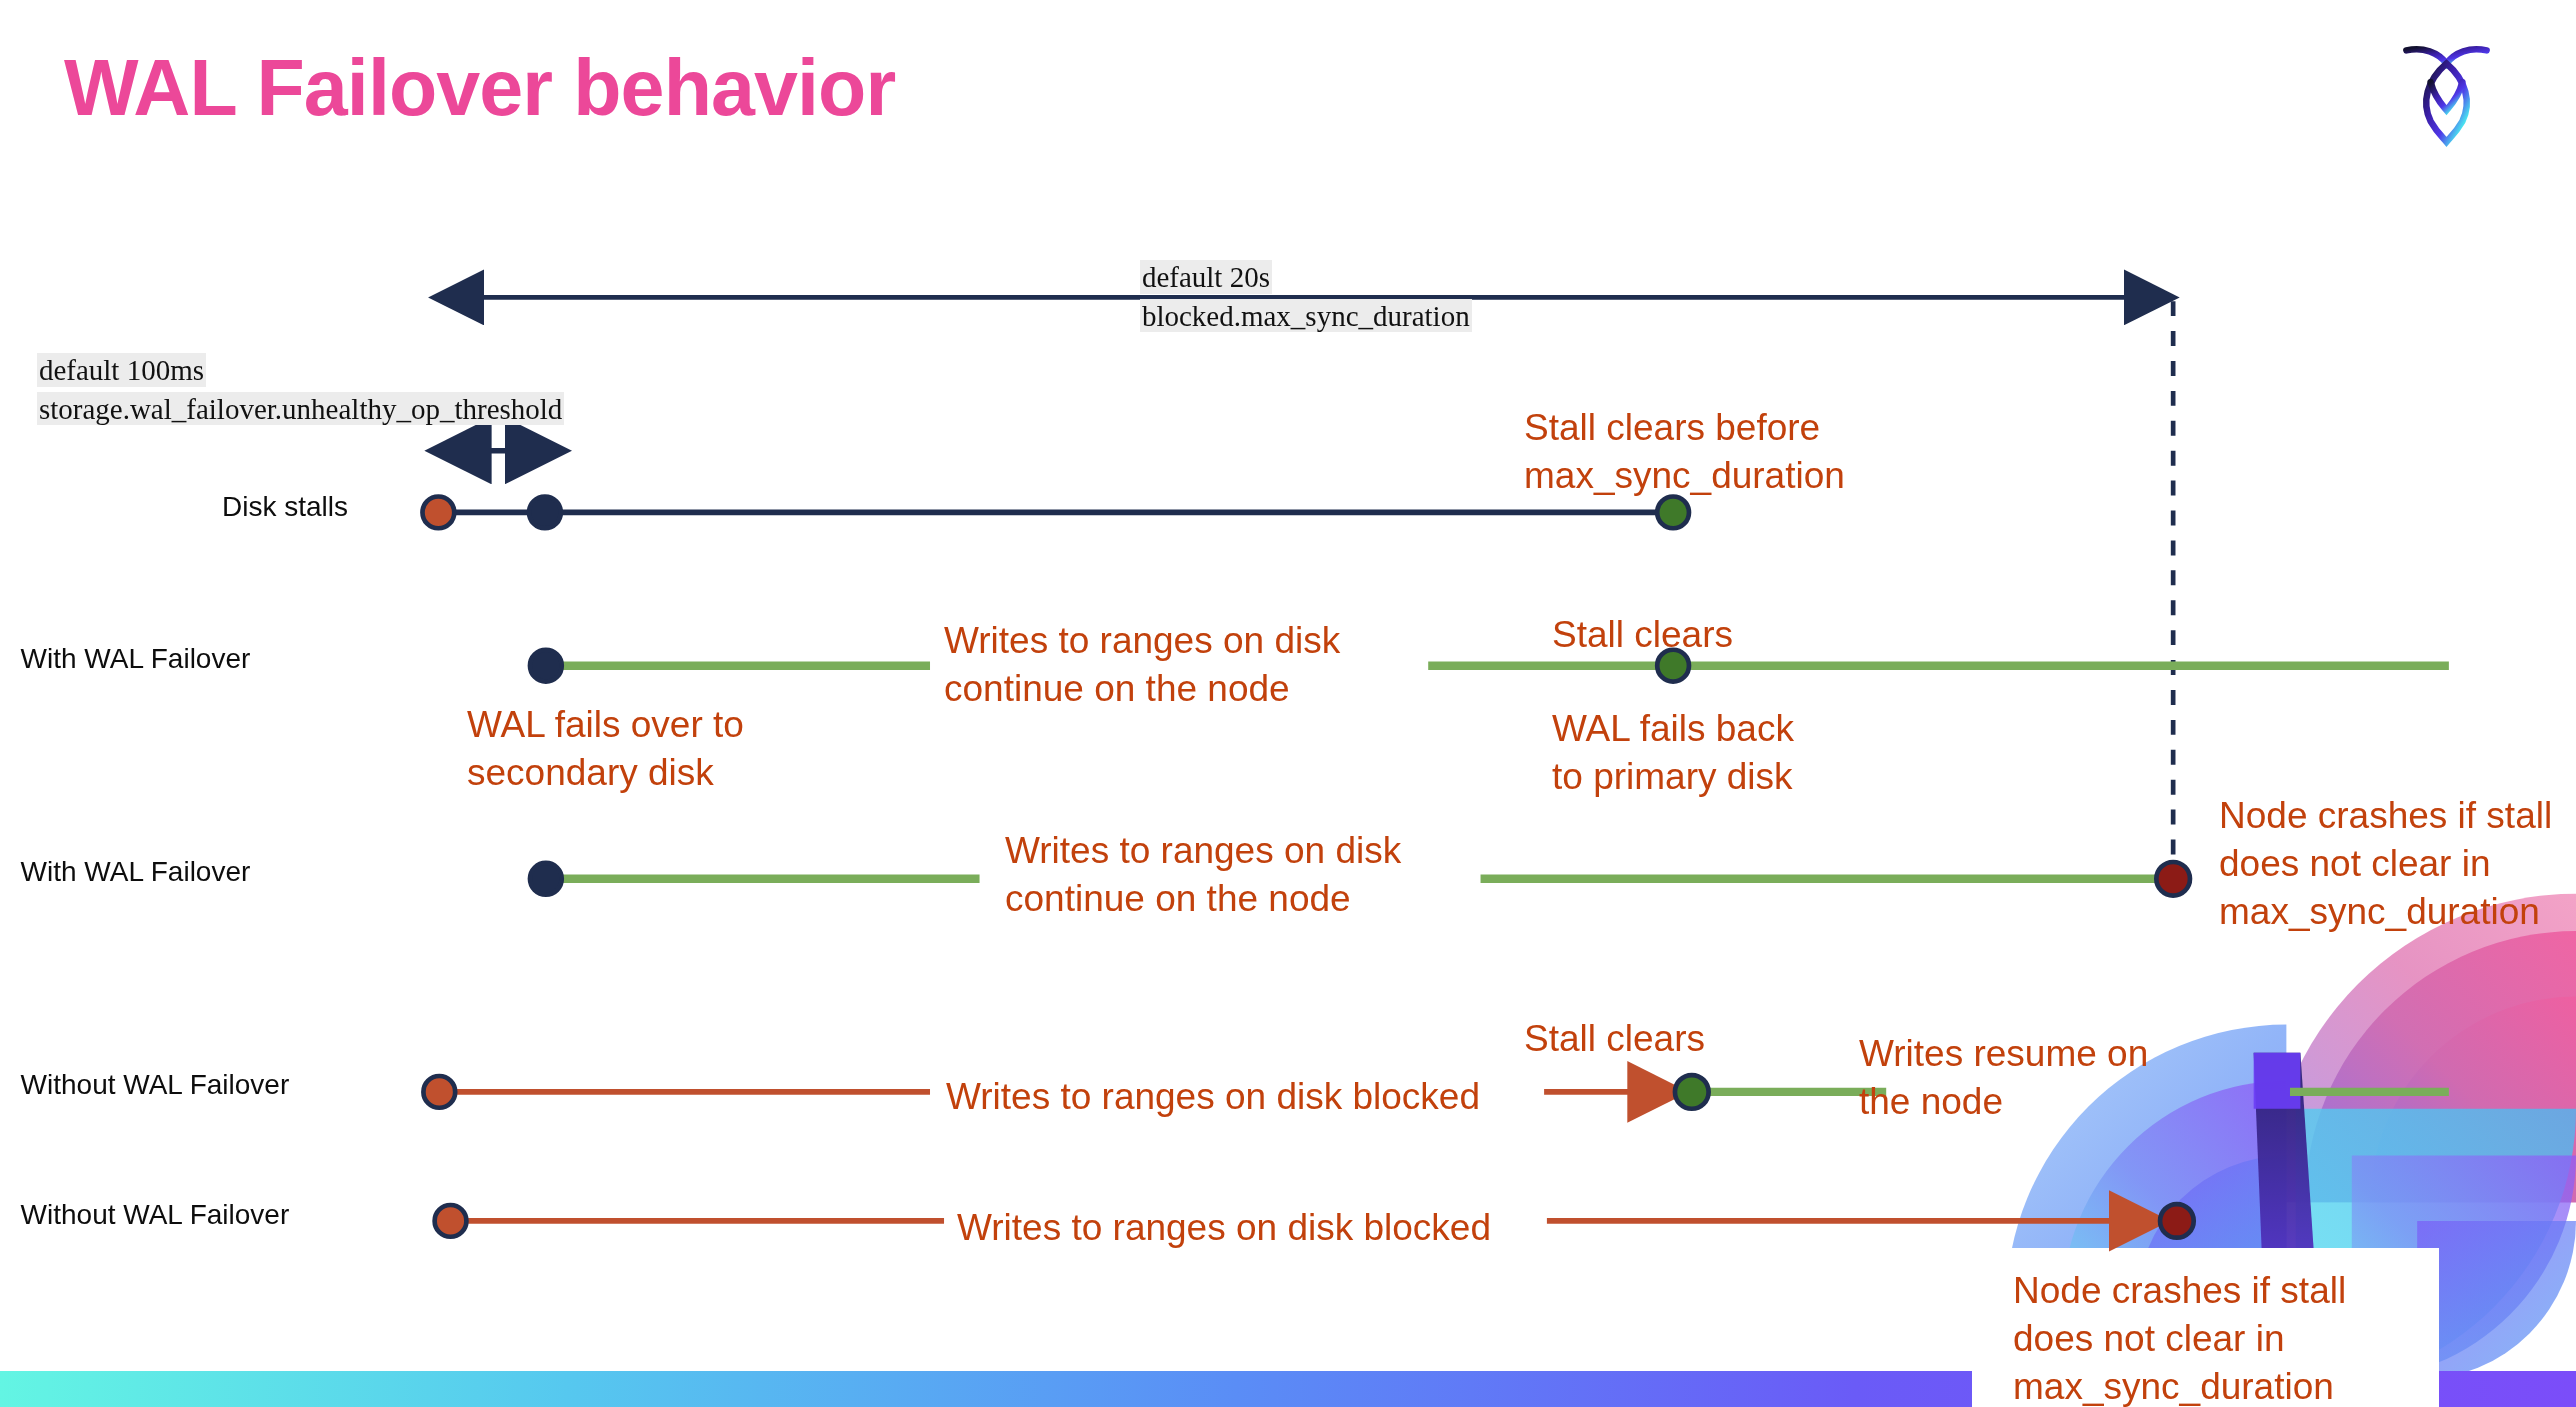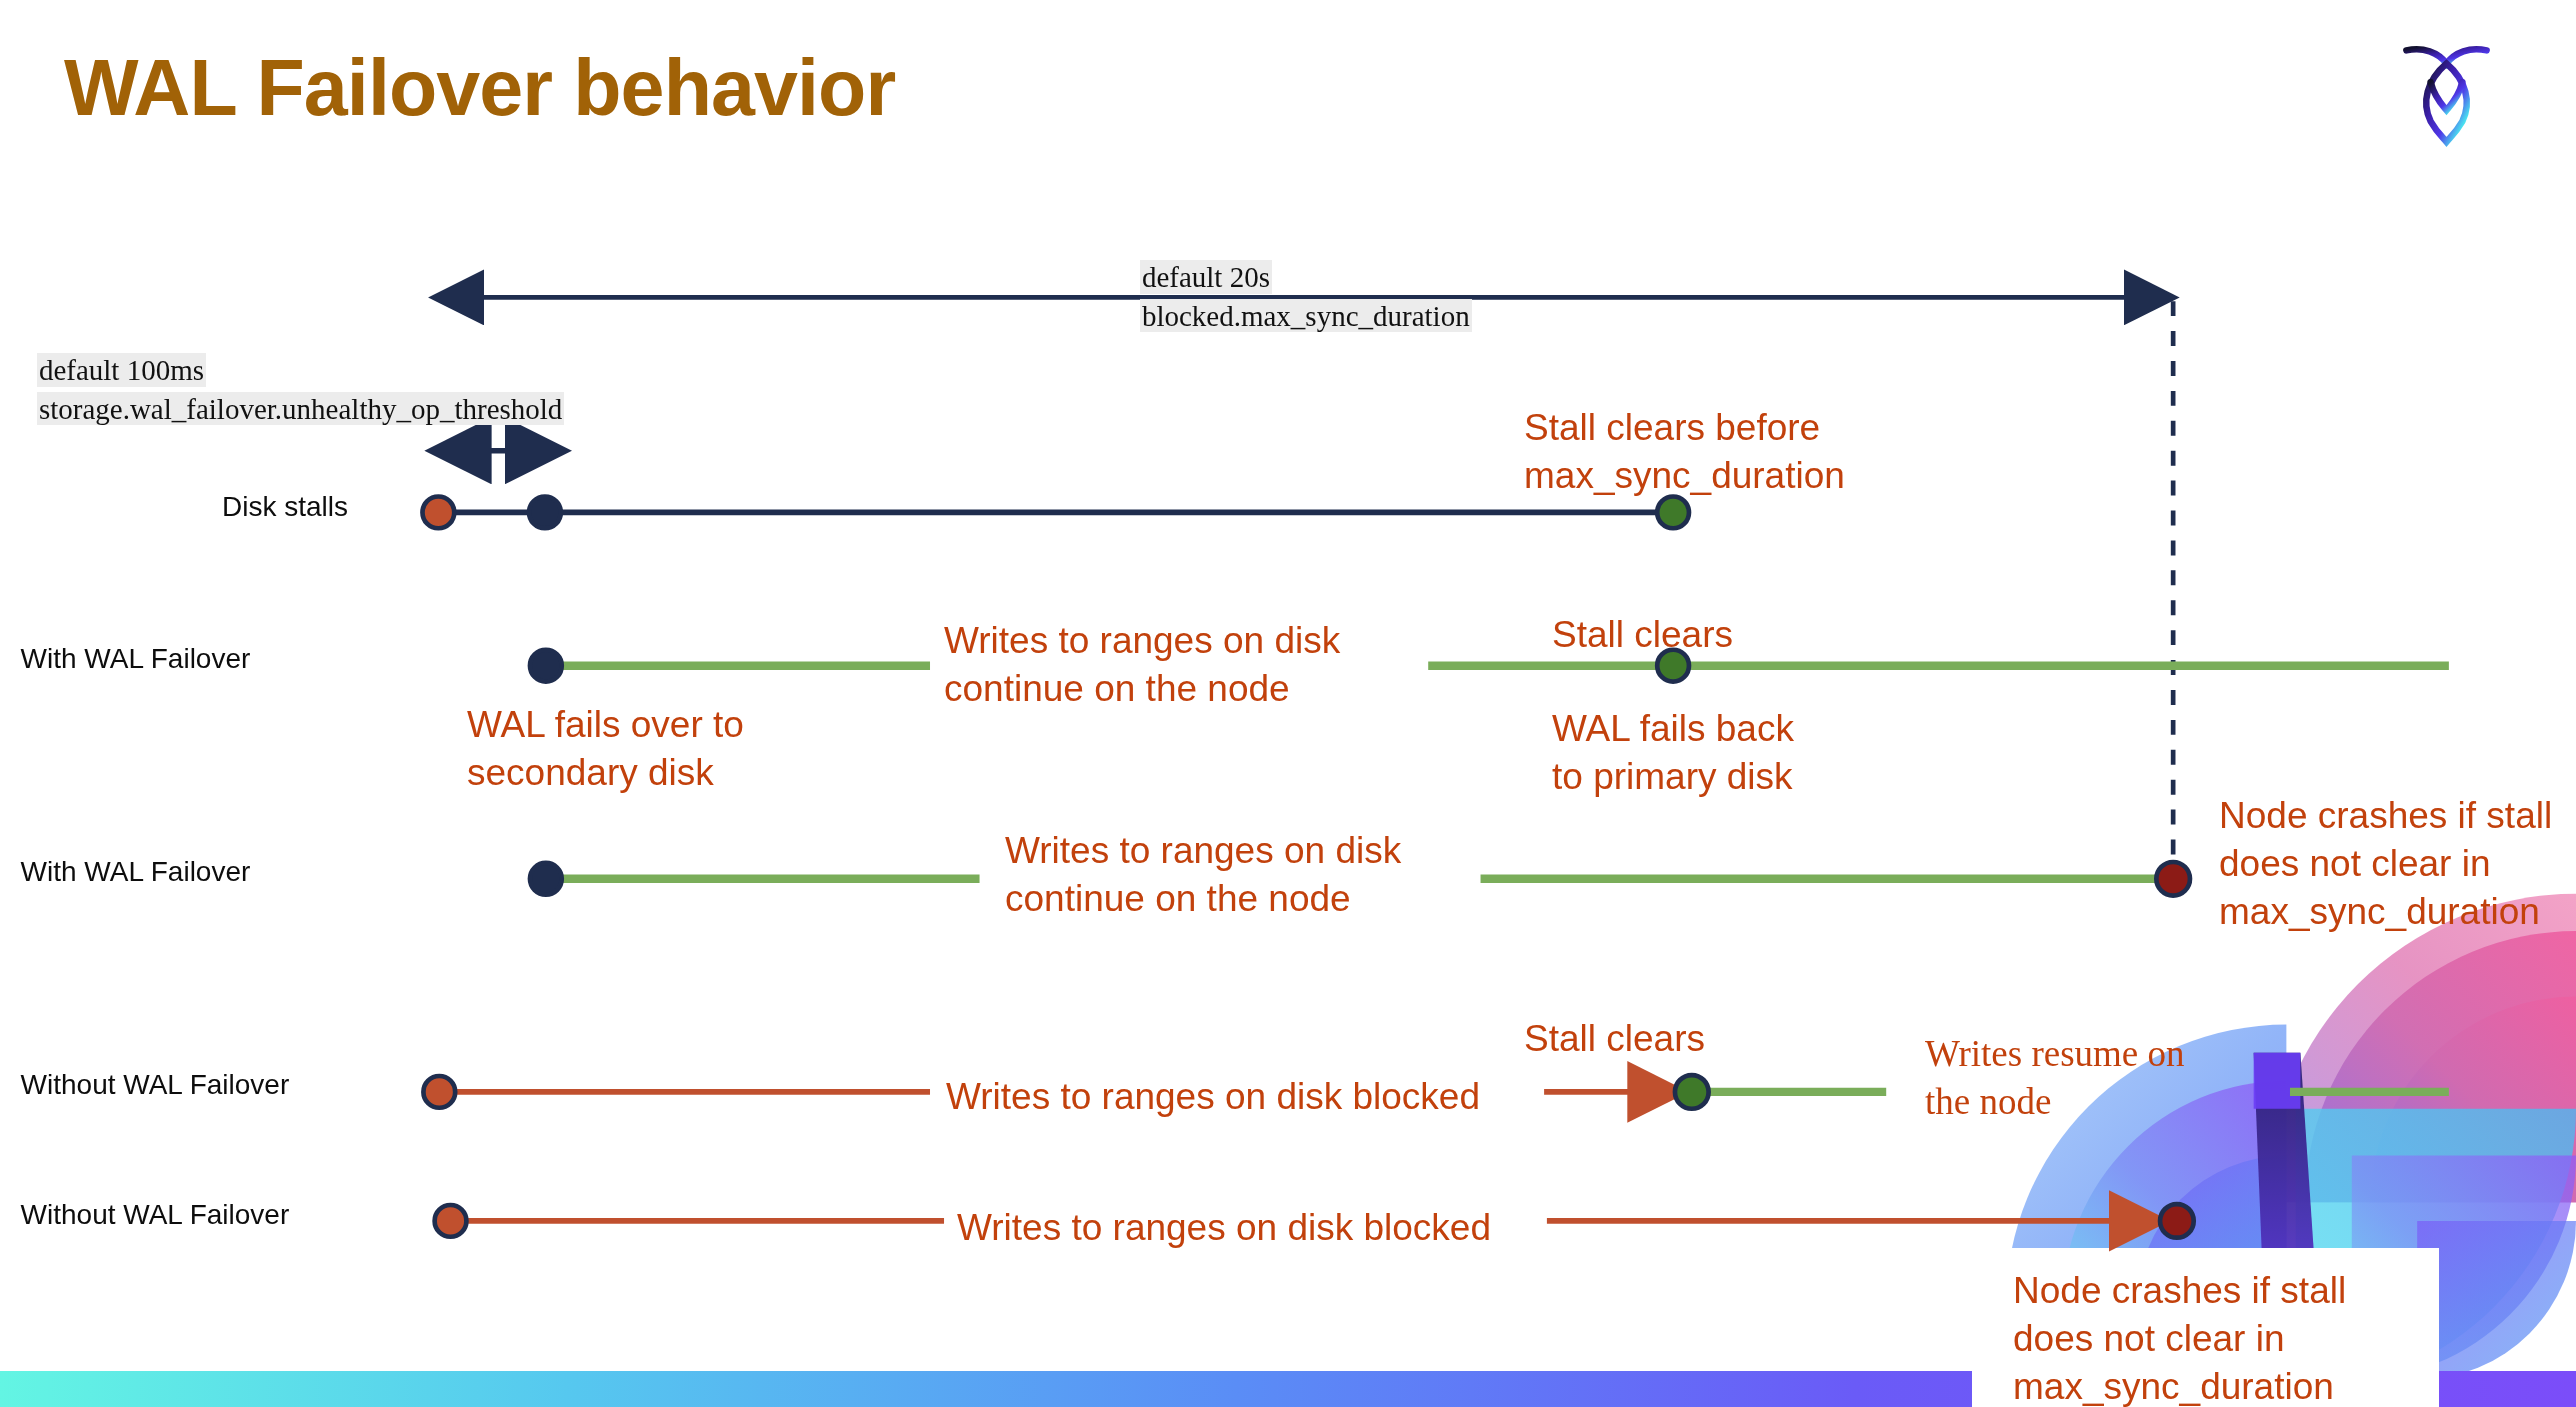--- a/index.html
+++ b/index.html
@@ -5,21 +5,21 @@
   html,body{margin:0;padding:0;background:#ffffff;}
   body{
     font-family:"Liberation Sans", sans-serif;
     width:2576px;height:1408px;overflow:hidden;position:relative;
   }
   .stage{position:absolute;left:0;top:0;width:2576px;height:1408px;background:#fff;overflow:hidden;}
 
   
   #slide-title{
     position:absolute;left:64px;top:45px;
-    font-size:79px;font-weight:700;color:#a16207;letter-spacing:-0.9px;
+    font-size:79px;font-weight:700;color:#ec4899;letter-spacing:-0.9px;
     line-height:1.1;white-space:nowrap;
   }
 
   
   #brand-logo{position:absolute;left:2395px;top:28px;width:103px;height:126px;}
 
   
   #corner-art{position:absolute;right:0;bottom:0;width:654px;height:533px;pointer-events:none;}
   #bottom-bar{position:absolute;left:0;bottom:0;width:2576px;height:37px;
     background:linear-gradient(90deg,#63f5e3 0%,#56c8ef 22%,#5a8df6 48%,#6a5bf7 72%,#7b4df9 100%);}
@@ -209,21 +209,21 @@
   <div class="note" style="left:2219px;top:792px;width:355px;">
     <div>Node crashes if stall</div>
     <div>does not clear in</div>
     <div>max_sync_duration</div>
   </div>
 
   <div class="note" style="left:946px;top:1073px;">Writes to ranges on disk  blocked</div>
 
   <div class="note center" style="left:1524px;top:1015px;width:290px;">Stall clears</div>
 
-  <div class="note center" style="left:1925px;top:1030px;width:318px;font-family:Liberation Serif, serif;">
+  <div class="note center" style="left:1859px;top:1030px;width:318px;">
     <div>Writes resume on</div>
     <div>the node</div>
   </div>
 
   <div class="note" style="left:957px;top:1204px;">Writes to ranges on disk  blocked</div>
 
   <div class="note" style="left:2013px;top:1267px;width:374px;">
     <div>Node crashes if stall</div>
     <div>does not clear in</div>
     <div>max_sync_duration</div>

